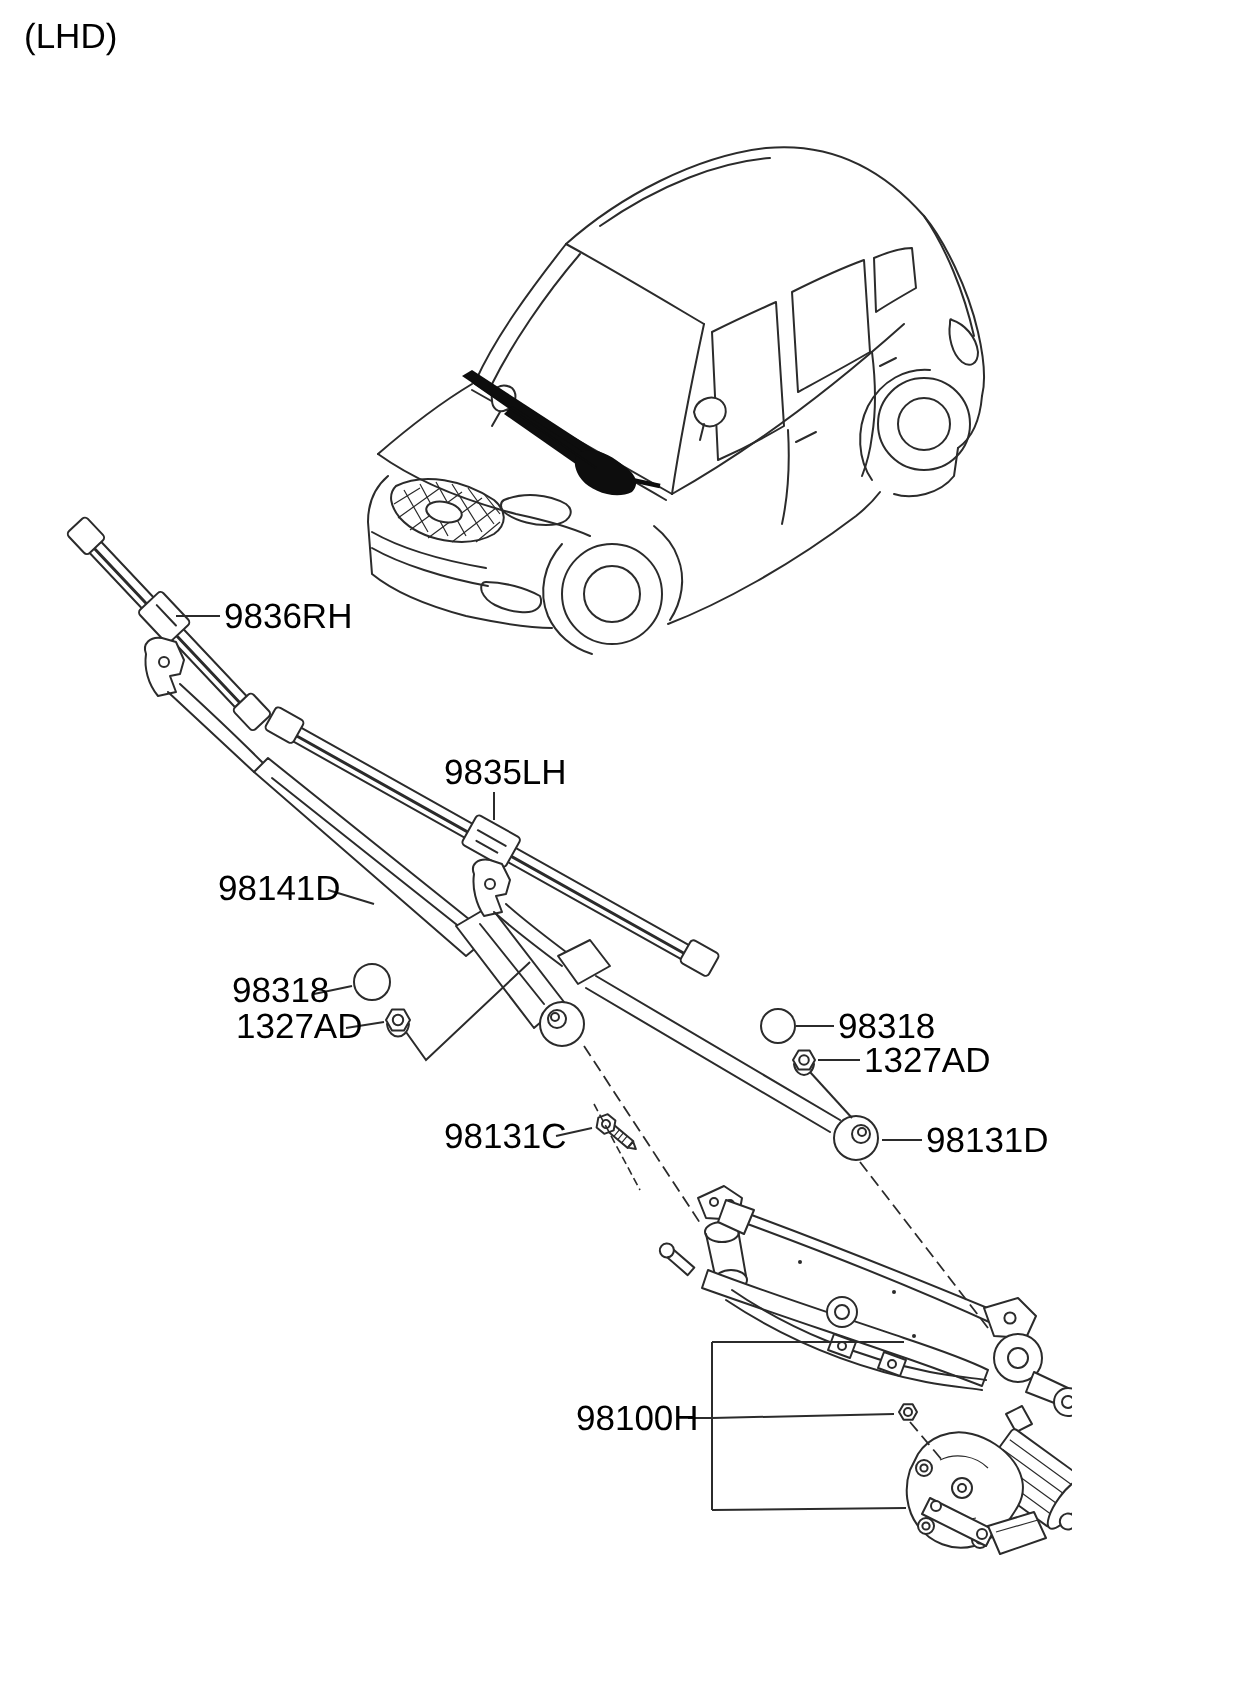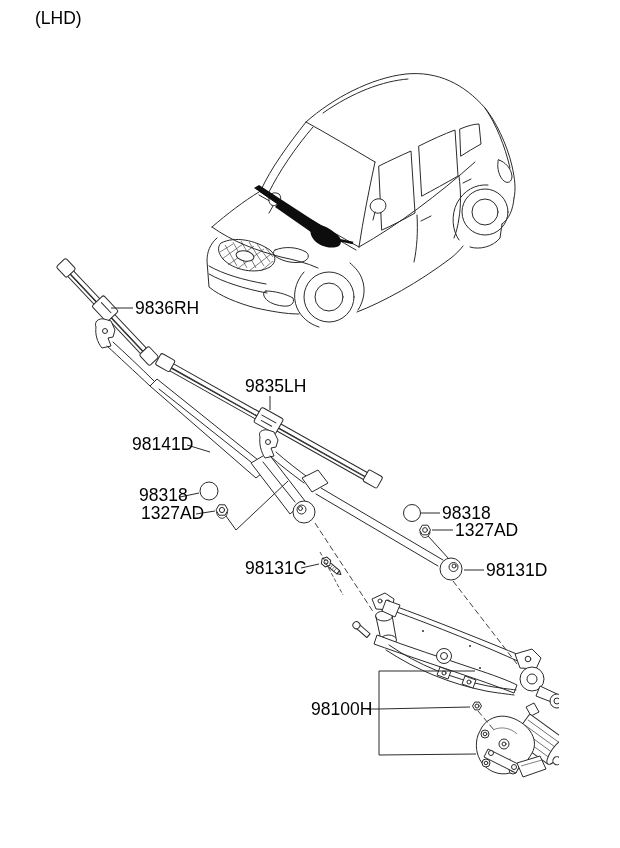--- a/index.html
+++ b/index.html
@@ -2,21 +2,20 @@
 <html><head>
 <meta charset="utf-8">
 <style>
   html,body{margin:0;padding:0;background:#fff;}
   .stage{
     position:relative;
     width:536px;height:848px;
     background:#ffffff;
     font-family:"Liberation Sans", sans-serif;
     overflow:hidden;
-    padding-left:23px;
   }
   svg{display:block;}
   svg text{
     font-family:"Liberation Sans", sans-serif;
     font-size:17.5px;
     fill:#000000;
   }
   .ln{stroke:#2b2b2b;stroke-width:1;fill:none;stroke-linecap:round;stroke-linejoin:round;}
   .pt{stroke:#2b2b2b;stroke-width:1;fill:#ffffff;stroke-linejoin:round;}
   .blk{fill:#0d0d0d;stroke:none;}

